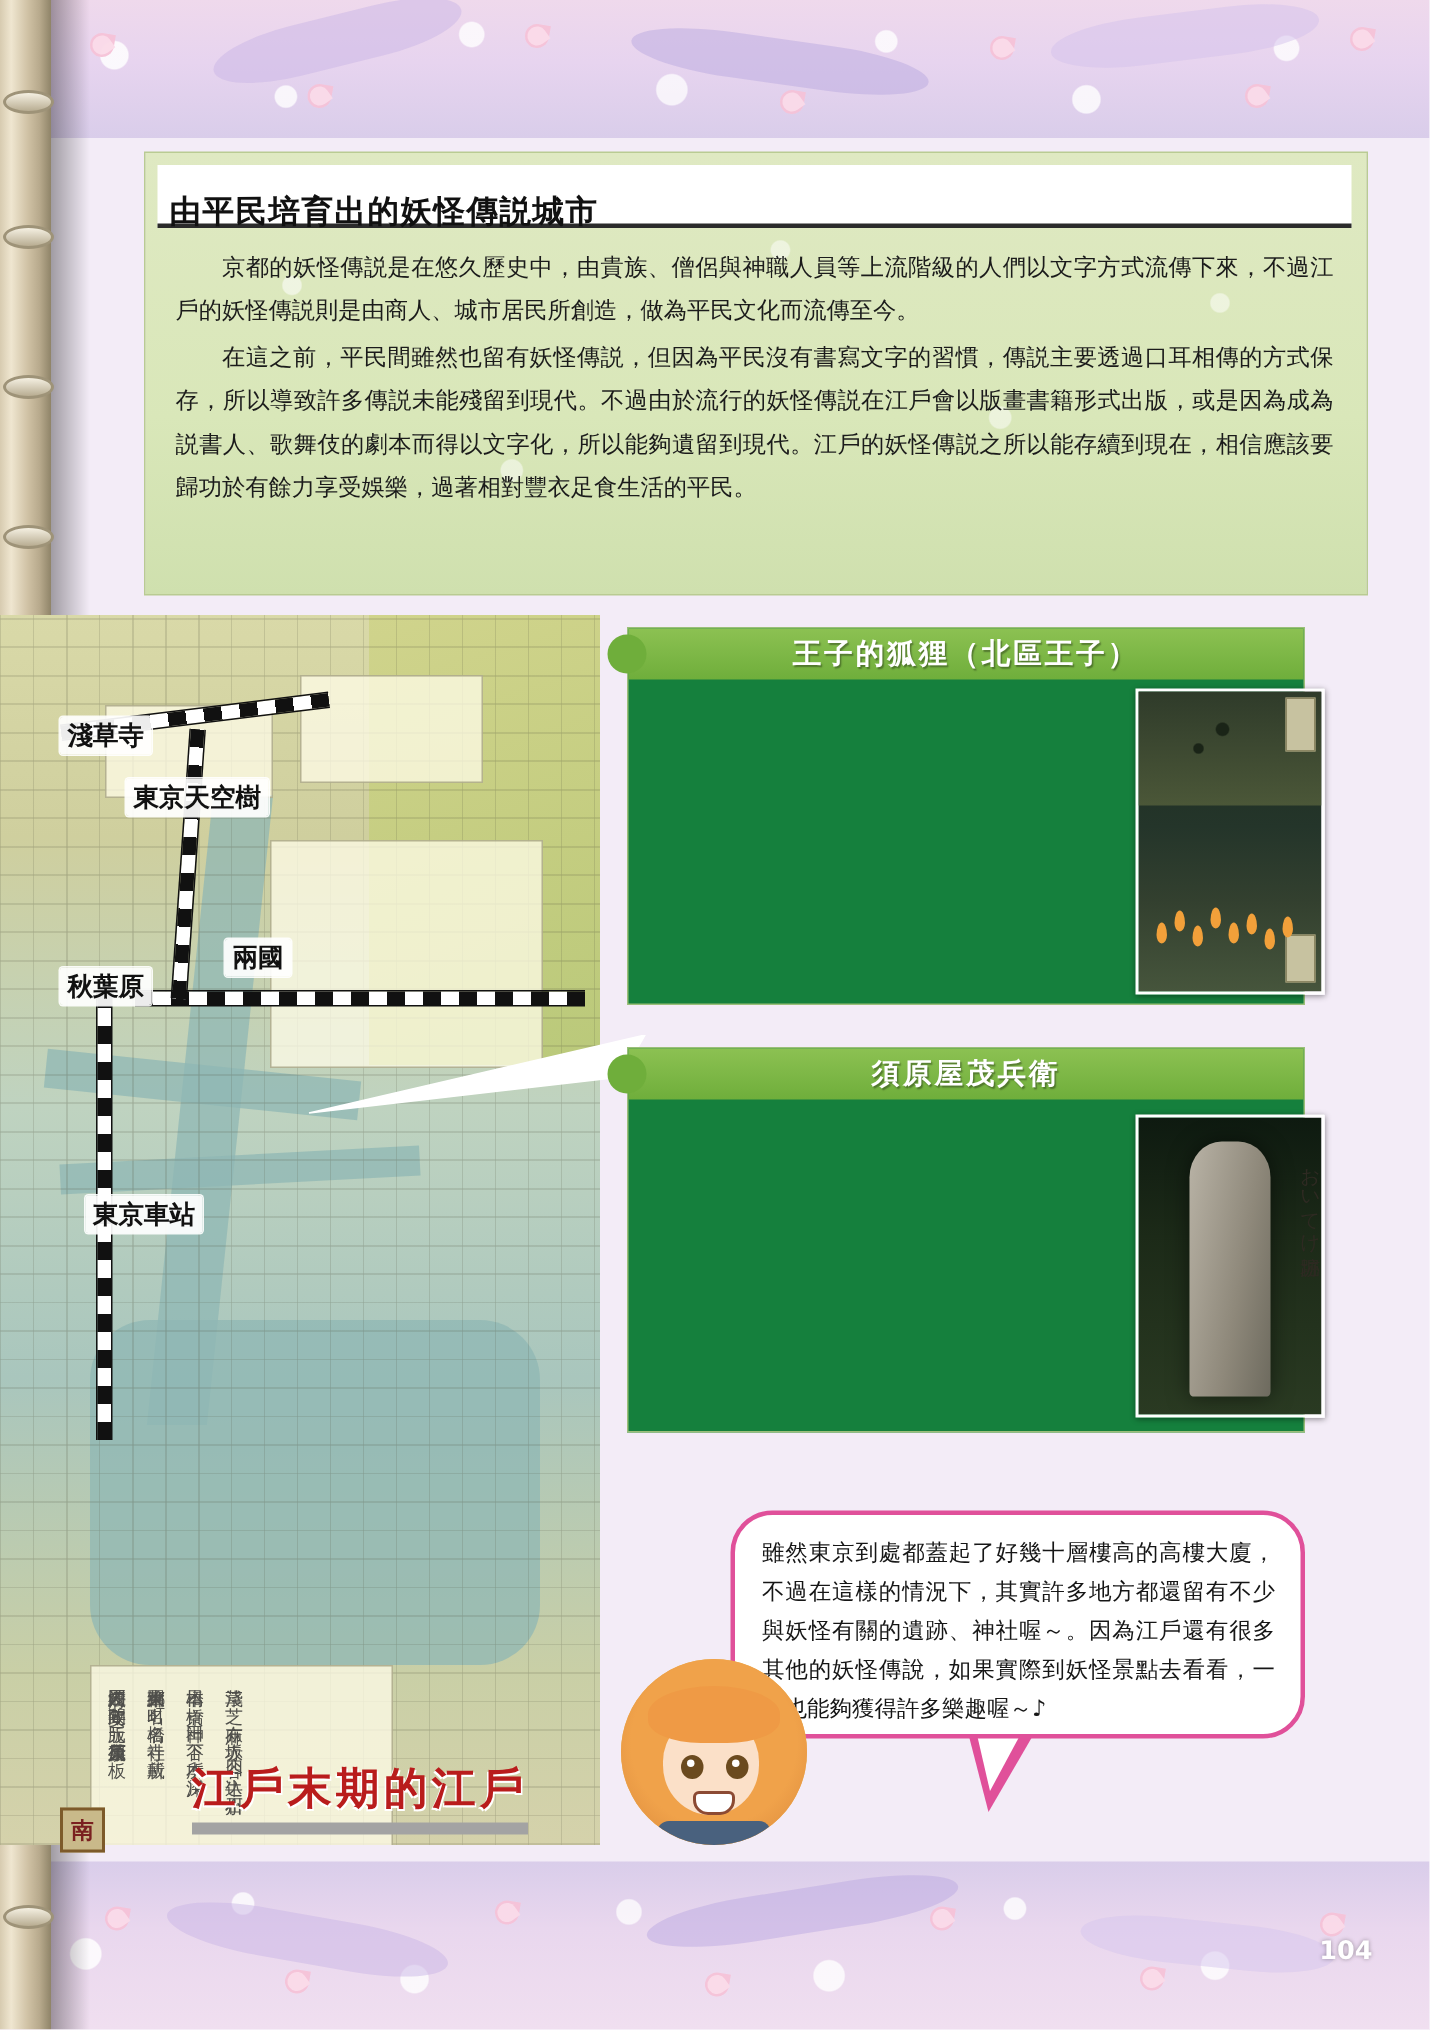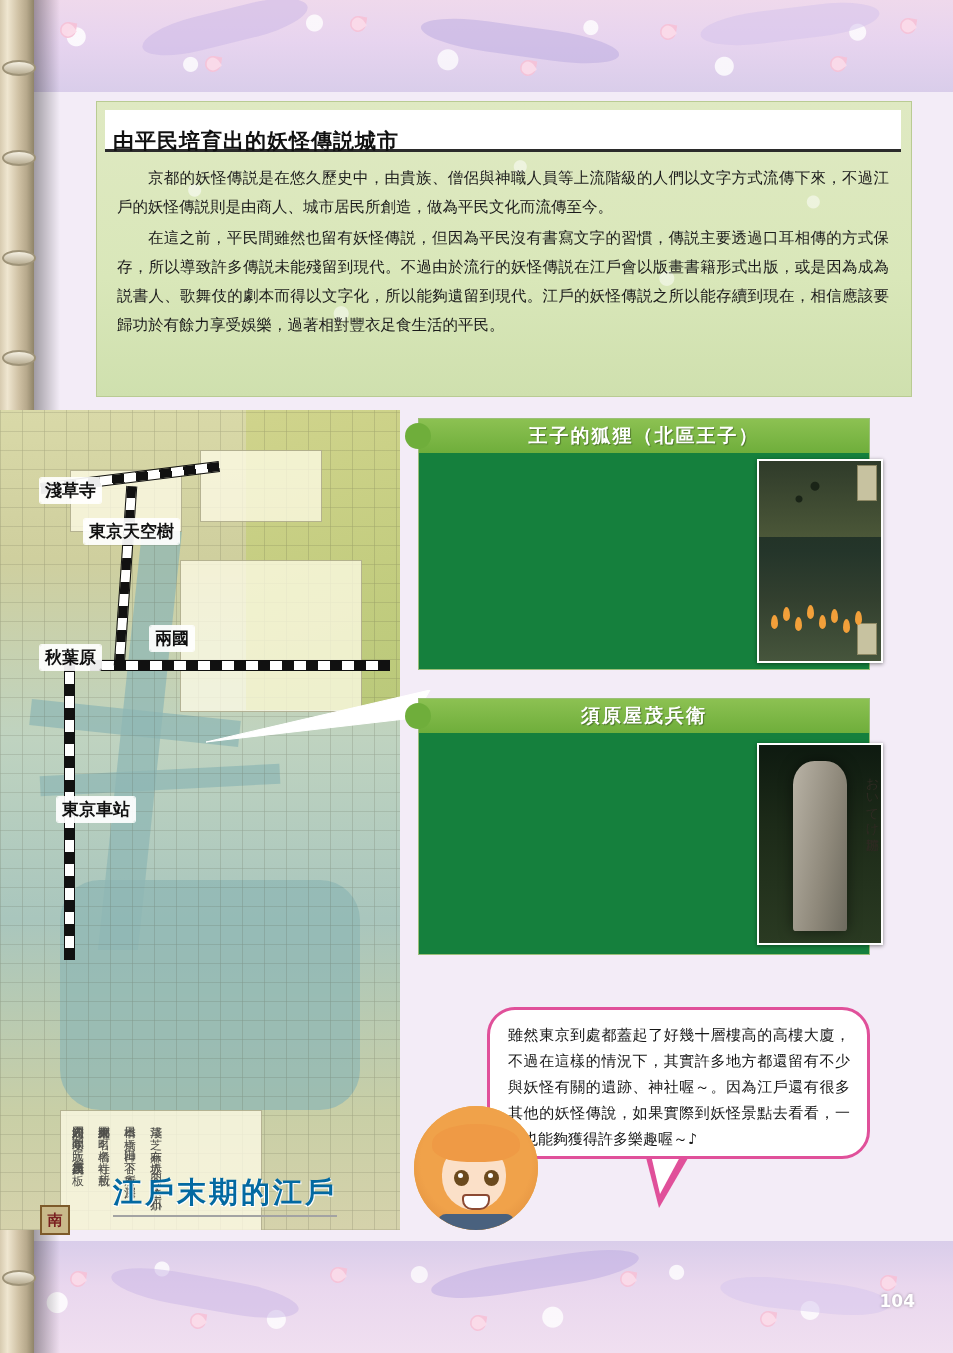--- a/index.html
+++ b/index.html
@@ -78,22 +78,22 @@
   .map-block{position:absolute;background:rgba(255,252,232,.75);border:1px solid rgba(130,125,90,.55);}
   .rail{position:absolute;height:9px;background:
       repeating-linear-gradient(90deg,#111 0 12px,#fff 12px 24px);
     border-top:1px solid #111;border-bottom:1px solid #111;}
   .rail-v{position:absolute;width:9px;background:
       repeating-linear-gradient(180deg,#111 0 12px,#fff 12px 24px);
     border-left:1px solid #111;border-right:1px solid #111;}
   .map-label{position:absolute;font-size:17px;font-weight:bold;color:#111;
     background:rgba(255,255,255,.92);padding:1px 5px;border-radius:2px;white-space:nowrap;
     box-shadow:0 0 0 1px rgba(255,255,255,.9);}
-  .map-caption{position:absolute;left:113px;top:1173px;font-size:29px;font-weight:bold;
-    color:#0369a1;letter-spacing:3px;border-bottom:2px solid #a3a3a3;padding-bottom:2px;
+  .map-caption{position:absolute;left:128px;top:1173px;font-size:29px;font-weight:bold;
+    color:#b91c1c;letter-spacing:3px;border-bottom:8px solid #a3a3a3;padding-bottom:2px;
     text-shadow:1px 1px 0 #fff,-1px 1px 0 #fff;}
   .map-south{position:absolute;left:40px;top:1205px;width:26px;height:26px;
     background:#c9b98a;border:2px solid #7d5a2a;color:#7a2020;font-size:15px;font-weight:bold;
     display:flex;align-items:center;justify-content:center;}
   .map-vtext{position:absolute;writing-mode:vertical-rl;font-size:12px;color:#333;opacity:.85;}
   
   .sect{position:absolute;background:#15803d;border:1px solid #9bbf79;}
   .sect-head{position:absolute;left:0;top:0;width:100%;height:34px;
     background:linear-gradient(180deg,#8cc152,#6fae3b);
     border-top-left-radius:0;display:flex;align-items:center;justify-content:center;}

